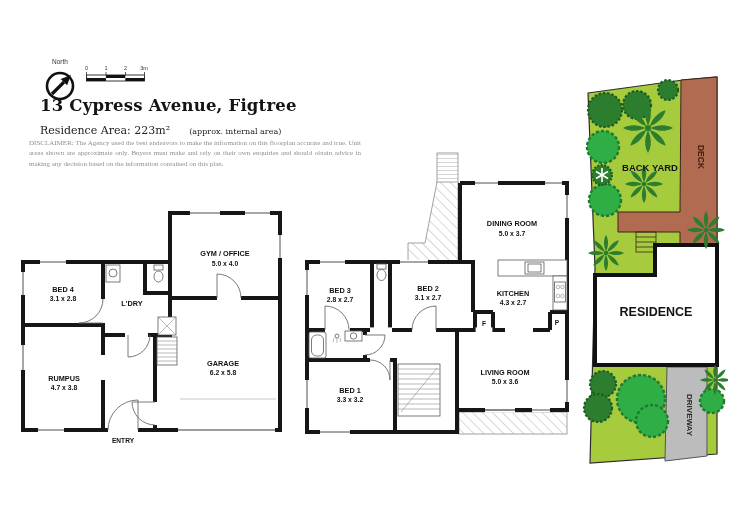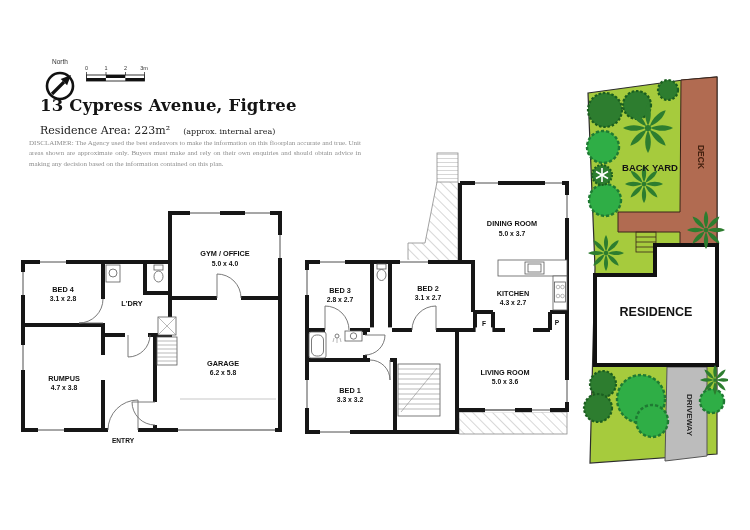--- a/index.html
+++ b/index.html
@@ -2,21 +2,21 @@
 <html><head>
 <meta charset="utf-8">
 <style>
   html,body{margin:0;padding:0;background:#fff;}
   .page{position:relative;width:750px;height:530px;background:#fff;overflow:hidden;
         font-family:"Liberation Sans",sans-serif;}
   .abs{position:absolute;}
   .title{font-family:"DejaVu Serif",serif;font-weight:bold;font-size:16.5px;color:#141414;letter-spacing:.2px;}
   .arealine{font-family:"DejaVu Serif",serif;color:#222;}
   .arealabel{font-size:11px;}
-  .areanote{font-size:8px;margin-left:8px;}
+  .areanote{font-size:8px;margin-left:14px;}
   .disclaimer{font-family:"Liberation Serif",serif;font-size:7px;line-height:1.48;color:#8f8f8f;
               width:332px;text-align:justify;}
   .northlabel{font:6.5px "Liberation Sans",sans-serif;fill:#333;text-anchor:middle;}
   .scalenum{font:5.5px "Liberation Sans",sans-serif;fill:#333;text-anchor:middle;}
   
   .wall{stroke:#161616;stroke-width:4;fill:none;}
   .thin{stroke:#3a3a3a;stroke-width:1.2;fill:none;}
   .apron{stroke:#b9b9b9;stroke-width:.8;fill:none;}
   .winline{stroke:#3a3a3a;stroke-width:.9;}
   .wgap{fill:#fff;}

